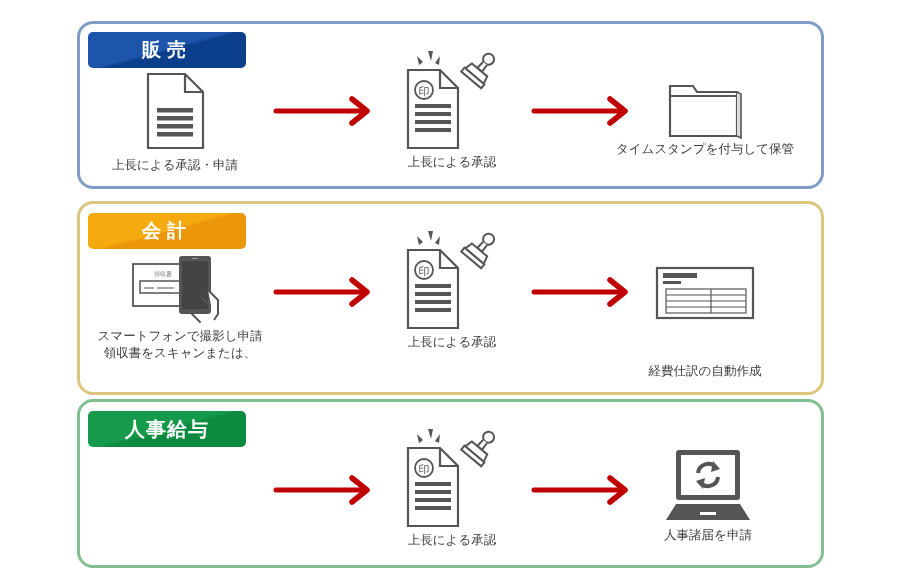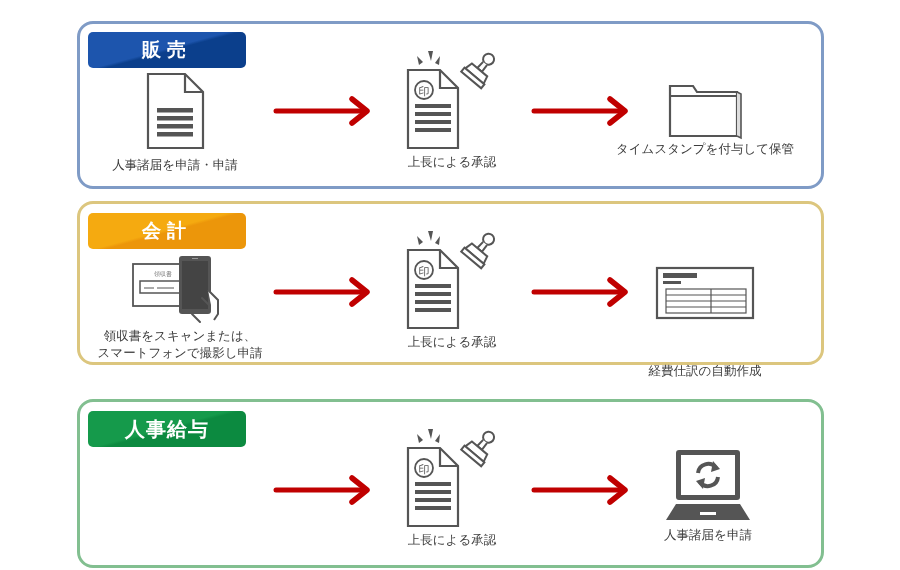--- a/index.html
+++ b/index.html
@@ -4,21 +4,21 @@
 <style>
   * { box-sizing: border-box; margin: 0; padding: 0; }
   html, body { width: 900px; height: 570px; background: #ffffff; overflow: hidden; }
   body { position: relative; font-family: "DejaVu Sans", "Liberation Sans", sans-serif; color: #444; }
 
   .section {
     position: absolute; left: 77px; width: 747px;
     border: 3px solid; border-radius: 16px; background: #fff;
   }
   .s-sales { top: 21px; height: 168px; border-color: #7f9bc6; }
-  .s-acct  { top: 201px; height: 164px; border-color: #dcc67e; }
+  .s-acct  { top: 201px; height: 194px; border-color: #dcc67e; }
   .s-hr    { top: 399px; height: 169px; border-color: #82bf90; }
 
   .badge {
     position: absolute; left: 8px; top: 8px; width: 158px; height: 36px;
     border-radius: 5px; color: #fff; font-weight: bold; font-size: 19px;
     display: flex; align-items: center; justify-content: center; letter-spacing: 6px;
   }
   .s-sales .badge { background: linear-gradient(165deg, #1d55ad 0%, #1d55ad 48%, #0b3f8c 52%, #0b3f8c 100%); }
   .s-acct .badge  { background: linear-gradient(165deg, #f5aa10 0%, #f5aa10 48%, #ec960a 52%, #ec960a 100%); top: 9px; }
   .s-hr .badge    { background: linear-gradient(165deg, #159a4b 0%, #159a4b 48%, #0c8a40 52%, #0c8a40 100%); top: 9px; letter-spacing: 1px; font-size: 20px; }
@@ -67,21 +67,21 @@
 
   <div class="step" style="left:40px; top:48px; width:110px;">
     <svg class="icon" width="60" height="78" viewBox="0 0 60 78">
       <path d="M3,2 H40 L58,20 V76 H3 Z" fill="#fff" stroke="#555" stroke-width="2.2"></path>
       <path d="M40,2 V20 H58" fill="none" stroke="#555" stroke-width="2.2"></path>
       <rect x="12" y="36" width="36" height="4.5" fill="#555"></rect>
       <rect x="12" y="44" width="36" height="4.5" fill="#555"></rect>
       <rect x="12" y="52" width="36" height="4.5" fill="#555"></rect>
       <rect x="12" y="60" width="36" height="4.5" fill="#555"></rect>
     </svg>
-    <div class="label" style="margin-top:6px">人事諸届を申請・申請</div>
+    <div class="label" style="margin-top:6px">上長による承認・申請</div>
   </div>
 
   <svg class="arrow" style="left:192px; top:72px;" viewBox="0 0 102 30">
       <use href="#arrow-shape"></use>
     </svg>
 
   <div class="step" style="left:312px; top:24px; width:120px;">
     <svg class="icon" width="100" height="104" viewBox="0 0 100 104">
       <use href="#stamp-doc"></use>
       <text x="22" y="47" font-size="11" text-anchor="middle" fill="#555" font-family="DejaVu Sans, sans-serif">印</text>
@@ -114,22 +114,22 @@
       <line x1="14" y1="34" x2="24" y2="34" stroke="#555" stroke-width="1"></line>
       <line x1="27" y1="34" x2="44" y2="34" stroke="#555" stroke-width="1"></line>
       <line x1="58" y1="46" x2="66" y2="46" stroke="#555" stroke-width="1"></line>
       <rect x="49" y="2" width="32" height="58" rx="3" fill="#555"></rect>
       <rect x="52" y="7" width="26" height="48" fill="#444"></rect>
       <line x1="62" y1="4.5" x2="68" y2="4.5" stroke="#999" stroke-width="1"></line>
       <path d="M78,36 L88,46 V60 L84,66" fill="#fff" stroke="#555" stroke-width="2"></path>
       <path d="M72,44 L80,52 M62,60 L70,68" fill="none" stroke="#555" stroke-width="2" stroke-linecap="round"></path>
     </svg>
     <div class="label" style="margin-top:3px">
+      <div>スマートフォンで撮影し申請</div>
       <div>領収書をスキャンまたは、</div>
-      <div>スマートフォンで撮影し申請</div>
     </div>
   </div>
 
   <svg class="arrow" style="left:192px; top:73px;" viewBox="0 0 102 30">
       <use href="#arrow-shape"></use>
     </svg>
 
   <div class="step" style="left:312px; top:24px; width:120px;">
     <svg class="icon" width="100" height="104" viewBox="0 0 100 104">
       <use href="#stamp-doc"></use>

